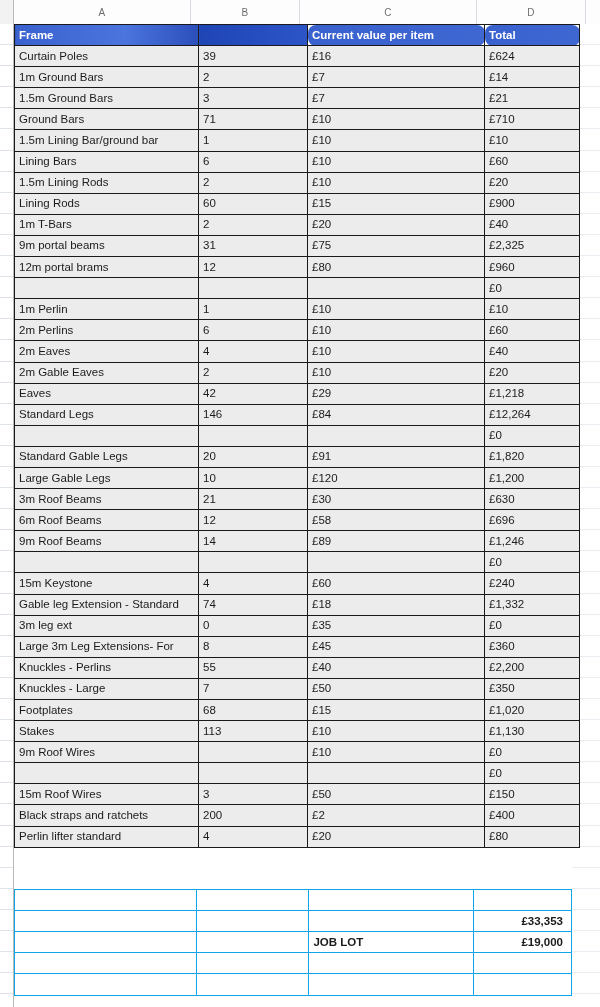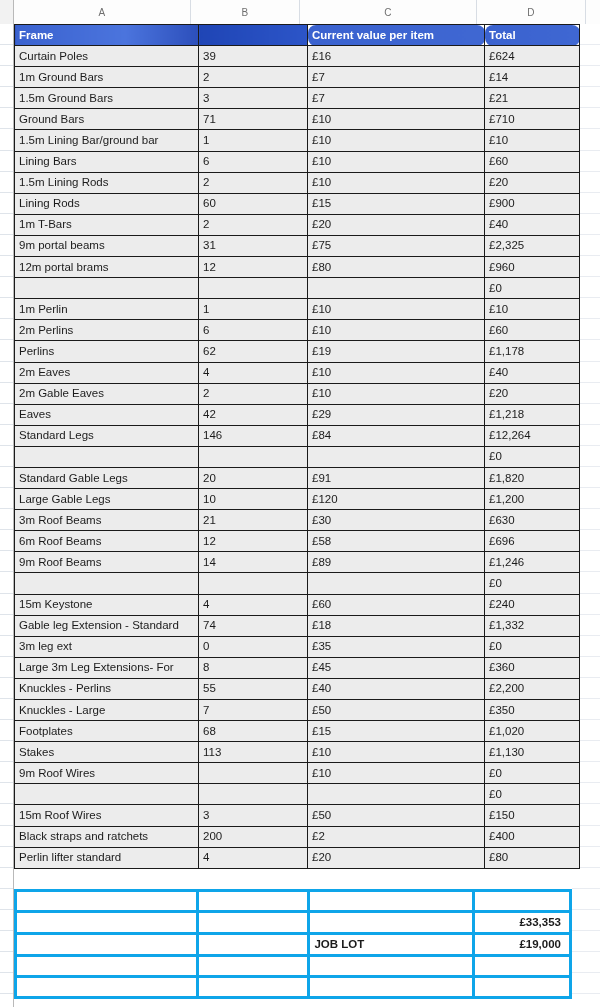--- a/index.html
+++ b/index.html
@@ -136,21 +136,21 @@
     border-collapse: collapse;
     table-layout: fixed;
     width: 558px;
   }
   .tail td {
     height: 21.1px;
     padding: 0 4px;
     font-size: 11.5px;
     color: #1b1b1b;
     background: #ffffff;
-    border: 3px solid #0ea5e9;
+    border: 1px solid #0ea5e9;
     box-sizing: border-box;
     vertical-align: middle;
     white-space: nowrap;
     overflow: hidden;
     line-height: 19px;
   }
   .tail td.t-a { width: 177px; }
   .tail td.t-b { width: 109px; }
   .tail td.t-c { width: 160px; }
   .tail td.t-d { width: 95px; }
@@ -373,26 +373,20 @@
             <td class="c-c">£10</td>
             <td class="c-d">£10</td>
           </tr>
           <tr>
             <td class="c-a">2m Perlins</td>
             <td class="c-b">6</td>
             <td class="c-c">£10</td>
             <td class="c-d">£60</td>
           </tr>
           <tr>
-            <td class="c-a">Perlins</td>
-            <td class="c-b">62</td>
-            <td class="c-c">£19</td>
-            <td class="c-d">£1,178</td>
-          </tr>
-          <tr>
             <td class="c-a">2m Eaves</td>
             <td class="c-b">4</td>
             <td class="c-c">£10</td>
             <td class="c-d">£40</td>
           </tr>
           <tr>
             <td class="c-a">2m Gable Eaves</td>
             <td class="c-b">2</td>
             <td class="c-c">£10</td>
             <td class="c-d">£20</td>

